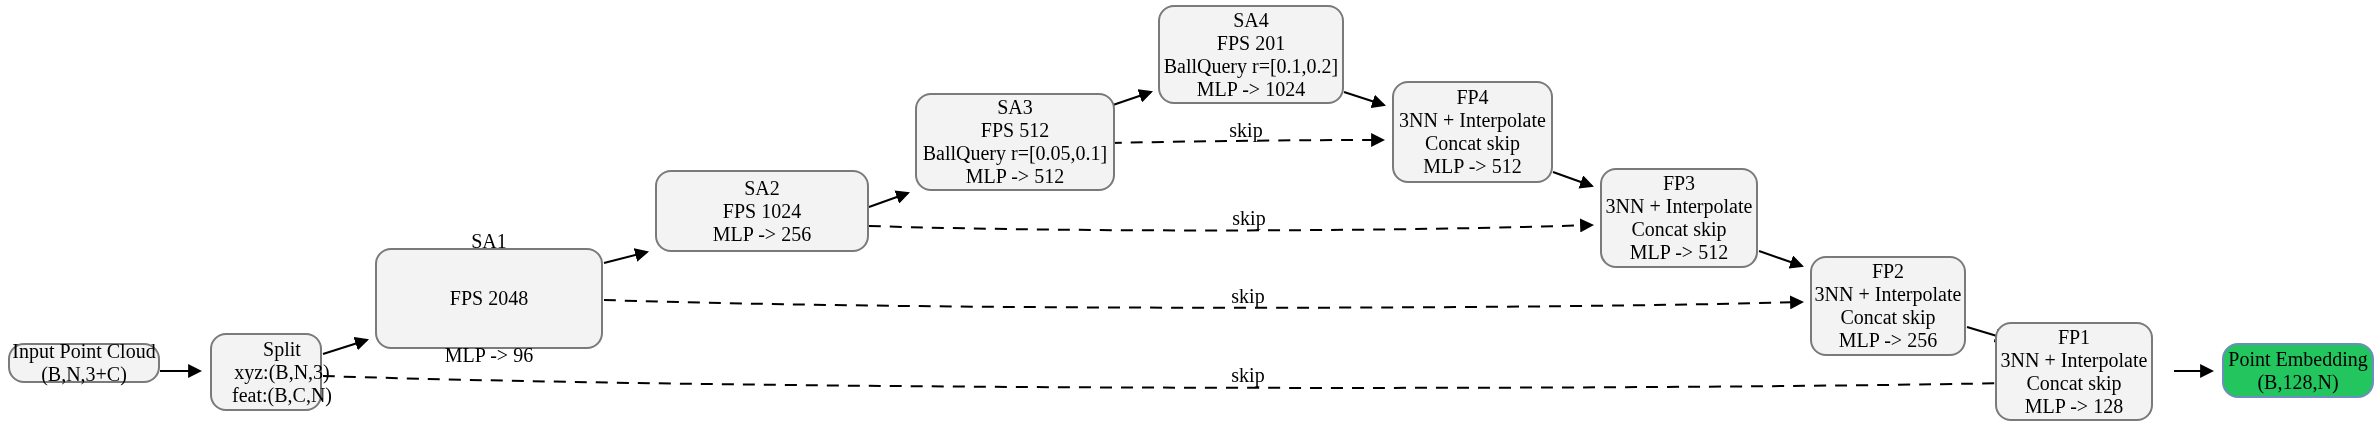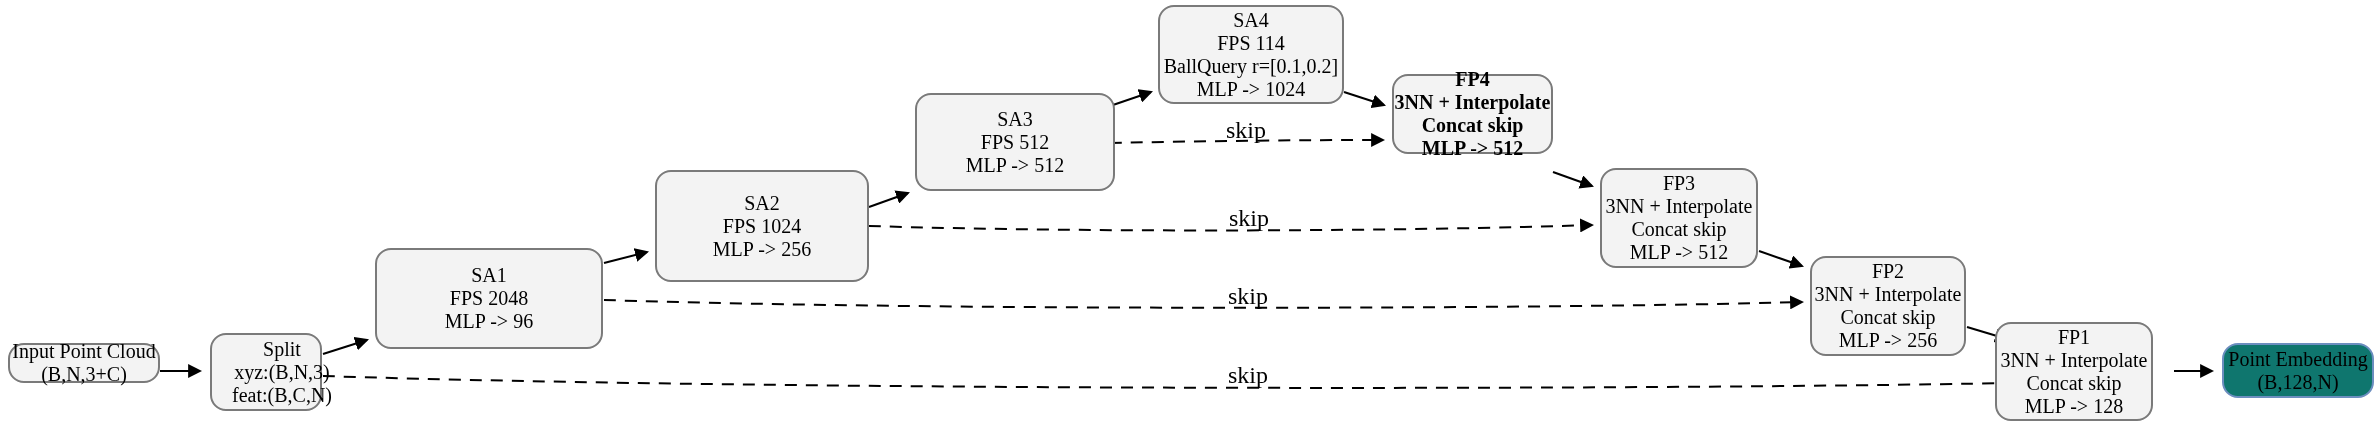--- a/index.html
+++ b/index.html
@@ -27,27 +27,27 @@
     display: flex;
     flex-direction: column;
     align-items: center;
     justify-content: center;
     text-align: left;
     font-size: 20px;
     line-height: 23px;
     white-space: nowrap;
   }
   .node--output {
-    background: #0f766e;
+    background: #22c55e;
     border-color: #6c8ebf;
   }
   .skip-label {
     position: absolute;
     transform: translate(-50%, -50%);
-    font-size: 24px;
+    font-size: 20px;
     line-height: 20px;
   }
   .edge { stroke: #000000; stroke-width: 2; fill: none; }
   .edge--dashed { stroke-dasharray: 12 9; }
 </style>
 </head>
 <body>
 
 <div id="canvas">
 
@@ -79,46 +79,47 @@
     <div>Input Point Cloud</div>
     <div>(B,N,3+C)</div>
   </div>
 
   <div class="node" style="left:210px; top:333px; width:112px; height:78px;padding-left:32px;">
     <div>Split</div>
     <div>xyz:(B,N,3)</div>
     <div>feat:(B,C,N)</div>
   </div>
 
-  <div class="node" style="left:375px; top:248px; width:228px; height:101px;">
+  <div class="node" style="left:375px; top:248px; width:228px; height:101px;gap:34px;">
     <div>SA1</div>
     <div>FPS 2048</div>
     <div>MLP -&gt; 96</div>
   </div>
 
-  <div class="node" style="left:655px; top:170px; width:214px; height:112px;">
+  <div class="node" style="left:655px; top:170px; width:214px; height:82px;">
     <div>SA2</div>
     <div>FPS 1024</div>
     <div>MLP -&gt; 256</div>
   </div>
 
   <div class="node" style="left:915px; top:93px; width:200px; height:98px;">
     <div>SA3</div>
     <div>FPS 512</div>
+    <div>BallQuery r=[0.05,0.1]</div>
     <div>MLP -&gt; 512</div>
   </div>
 
   <div class="node" style="left:1158px; top:5px; width:186px; height:99px;">
     <div>SA4</div>
-    <div>FPS 114</div>
+    <div>FPS 201</div>
     <div>BallQuery r=[0.1,0.2]</div>
     <div>MLP -&gt; 1024</div>
   </div>
 
-  <div class="node" style="left:1392px; top:74px; width:161px; height:80px;font-weight:bold;">
+  <div class="node" style="left:1392px; top:81px; width:161px; height:102px;">
     <div>FP4</div>
     <div>3NN + Interpolate</div>
     <div>Concat skip</div>
     <div>MLP -&gt; 512</div>
   </div>
 
   <div class="node" style="left:1600px; top:168px; width:158px; height:100px;">
     <div>FP3</div>
     <div>3NN + Interpolate</div>
     <div>Concat skip</div>

